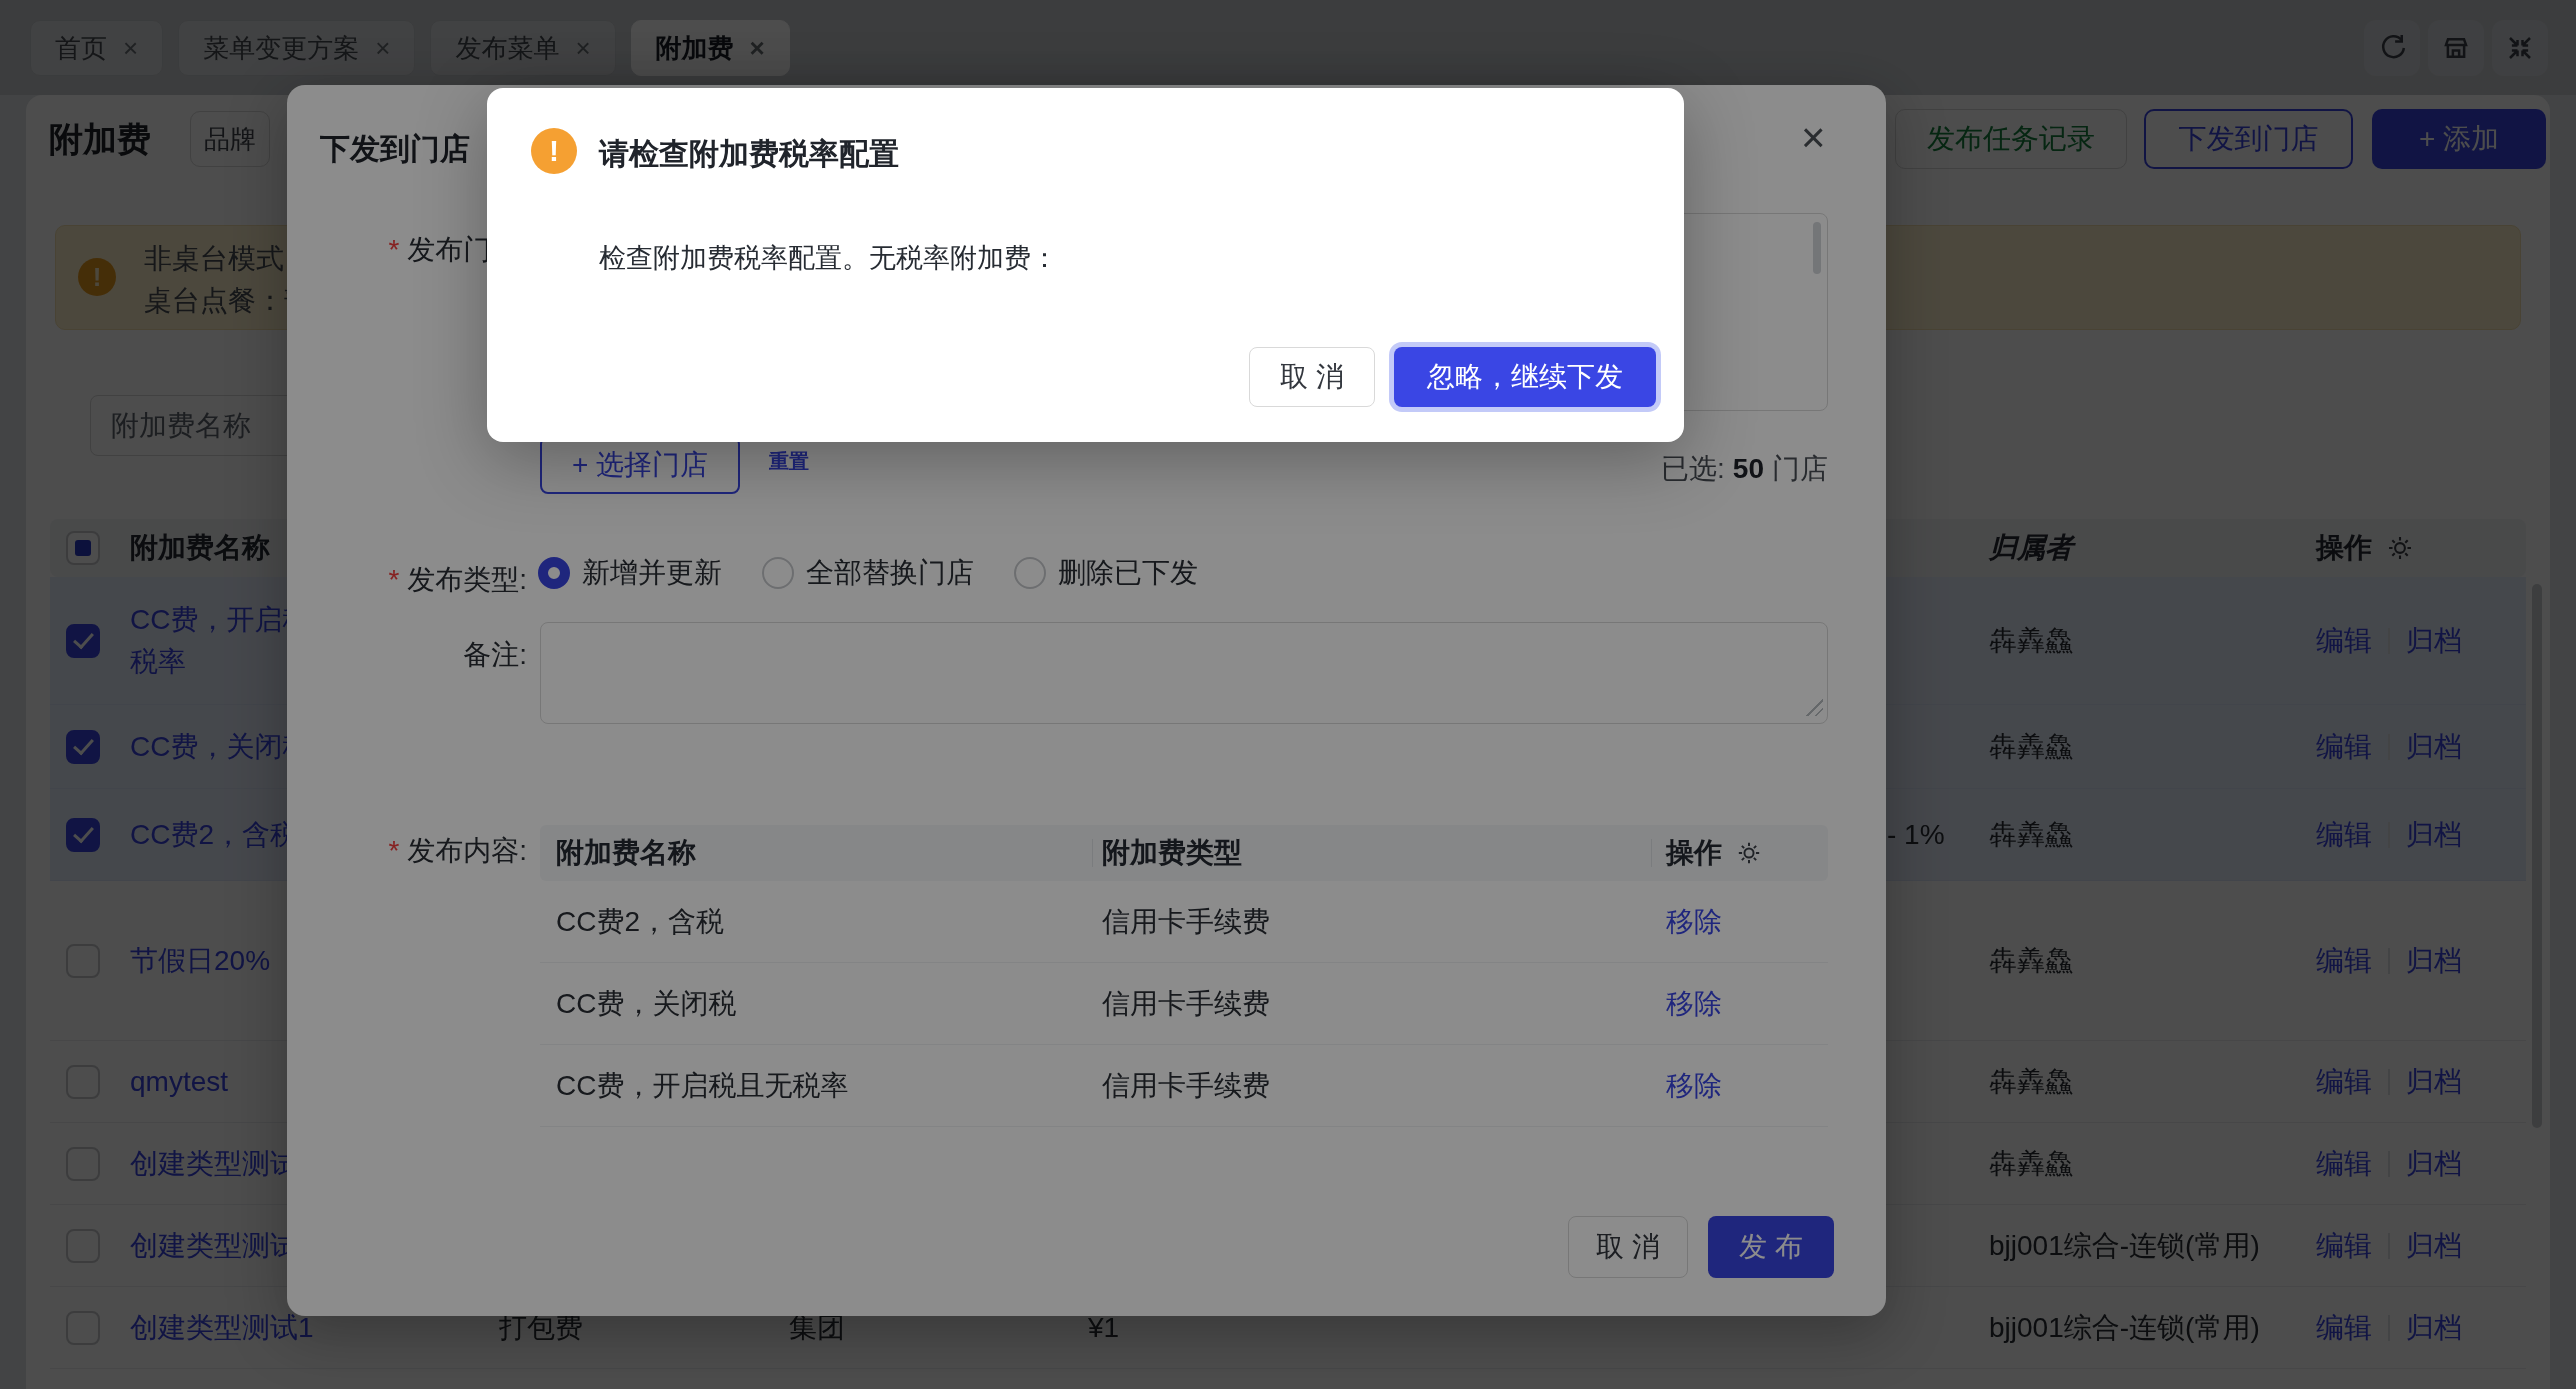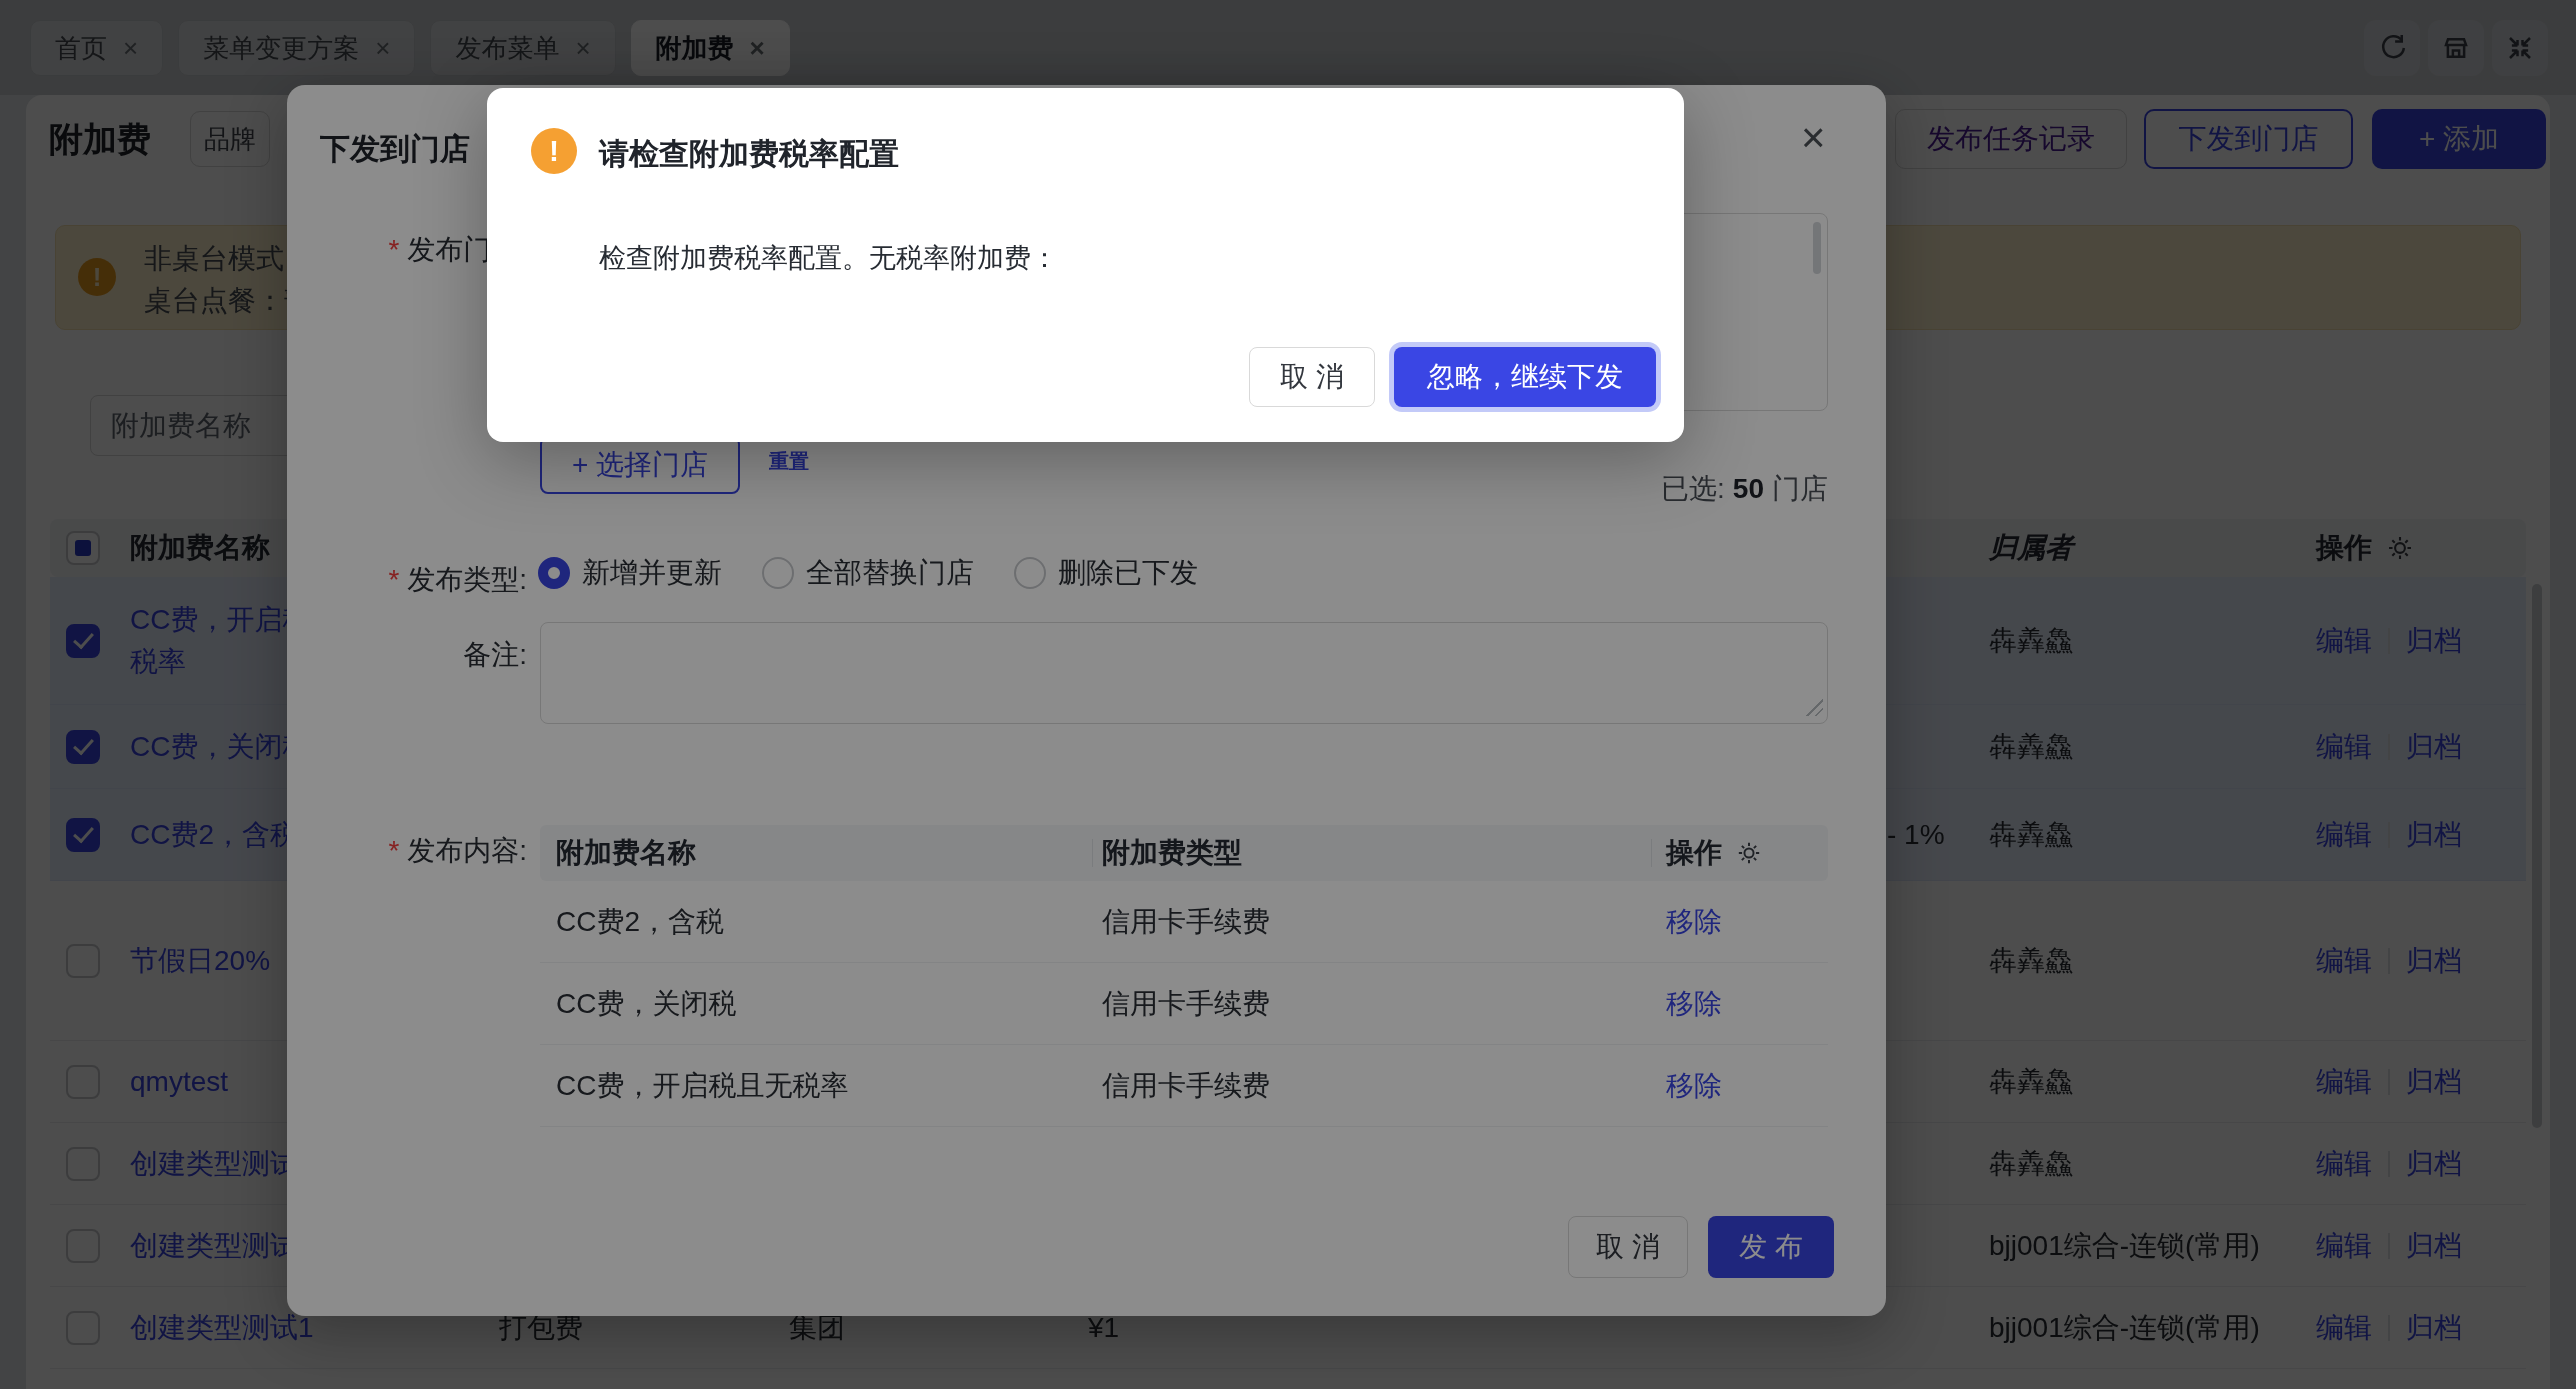--- a/index.html
+++ b/index.html
@@ -15,21 +15,21 @@
   .tab .tclose { font-size:26px; color:#6a7076; line-height:1; }
   #winactions { position:absolute; right:28px; top:20px; display:flex; gap:8px; }
   .wbtn { width:56px; height:56px; border-radius:12px; background:#d4d7da; display:flex; align-items:center; justify-content:center; }
 
   
   #card { position:absolute; left:26px; top:95px; width:2524px; height:1295px; background:#ffffff; border-radius:16px 16px 0 0; z-index:1; }
   #pagetitle { position:absolute; left:23px; top:22px; font-size:34px; font-weight:bold; color:#20242b; }
   #segbrand { position:absolute; left:164px; top:16px; width:80px; height:56px; border:1px solid #d9d9d9; border-radius:10px;
               display:flex; align-items:center; justify-content:center; font-size:26px; color:#42464e; background:#fff; }
   .hbtn { position:absolute; top:14px; height:60px; border-radius:10px; display:flex; align-items:center; justify-content:center; font-size:28px; }
-  #btn-task { left:1869px; width:232px; border:1px solid #d9d9d9; color:#4c1d95; background:#fff; }
+  #btn-task { left:1869px; width:232px; border:1px solid #d9d9d9; color:#15803d; background:#fff; }
   #btn-dist { left:2118px; width:209px; border:2px solid #3a46e4; color:#3a46e4; background:#fff; }
   #btn-add  { left:2346px; width:174px; background:#3a46e4; color:#fff; }
 
   #banner { position:absolute; left:29px; top:130px; width:2466px; height:105px; background:#fdf0cc; border:1px solid #f3dfae; border-radius:10px; }
   #banner .bicon { position:absolute; left:22px; top:32px; width:38px; height:38px; border-radius:50%; background:#e89a1d;
                    color:#fdf0cc; font-size:26px; font-weight:bold; display:flex; align-items:center; justify-content:center; }
   #banner .bline { position:absolute; left:88px; font-size:28px; color:#4a4f57; white-space:nowrap; }
   #banner .l1 { top:14px; } #banner .l2 { top:56px; }
 
   #searchbox { position:absolute; left:64px; top:300px; width:270px; height:61px; border:1px solid #d9d9d9; border-radius:8px;
@@ -63,21 +63,21 @@
            box-shadow:0 16px 60px rgba(0,0,0,.28); z-index:20; }
   #mtitle { position:absolute; left:33px; top:44px; font-size:30px; font-weight:bold; color:#20242b; }
   #mclose { position:absolute; left:1514px; top:32px; font-size:42px; color:#4e5358; line-height:1; cursor:pointer; }
   .flabel { position:absolute; left:0; width:240px; text-align:right; font-size:28px; color:#2a2f36; white-space:nowrap; }
   .req::before { content:"* "; color:#f53f3f; }
   #storebox { position:absolute; left:253px; top:128px; width:1288px; height:198px; border:1px solid #d9d9d9; border-radius:8px; background:#fff; }
   #storebox .thumb { position:absolute; right:6px; top:8px; width:8px; height:52px; background:#d4d7db; border-radius:4px; }
   #btn-select { position:absolute; left:253px; top:351px; width:200px; height:58px; border:2px solid #3a46e4; border-radius:8px;
                 color:#3a46e4; font-size:28px; display:flex; align-items:center; justify-content:center; background:#fff; }
   #lnk-reset { position:absolute; left:482px; top:363px; font-size:20px; color:#3a46e4; font-weight:bold; text-decoration:none; }
-  #selcount { position:absolute; left:1241px; top:365px; width:300px; text-align:right; font-size:28px; color:#4a4f57;margin-top:20px; }
+  #selcount { position:absolute; left:1241px; top:365px; width:300px; text-align:right; font-size:28px; color:#4a4f57; }
   #selcount b { color:#20242b; margin:0 8px; }
   #radios { position:absolute; left:251px; top:469px; display:flex; gap:40px; }
   .ropt { display:flex; align-items:center; gap:12px; font-size:28px; color:#2a2f36; }
   .rdot { width:32px; height:32px; border-radius:50%; border:2px solid #c6c9cd; background:#fff; }
   .rdot.sel { border:10px solid #3a46e4; }
   #remark { position:absolute; left:253px; top:537px; width:1288px; height:102px; border:1px solid #d9d9d9; border-radius:8px;
             resize:none; font-size:28px; padding:14px 18px; outline:none; }
   #rhandle { position:absolute; left:1516px; top:611px; width:20px; height:20px;
              background:repeating-linear-gradient(135deg, transparent 0 4px, #b9bdc2 4px 6px); clip-path:polygon(100% 0,100% 100%,0 100%); }
   

